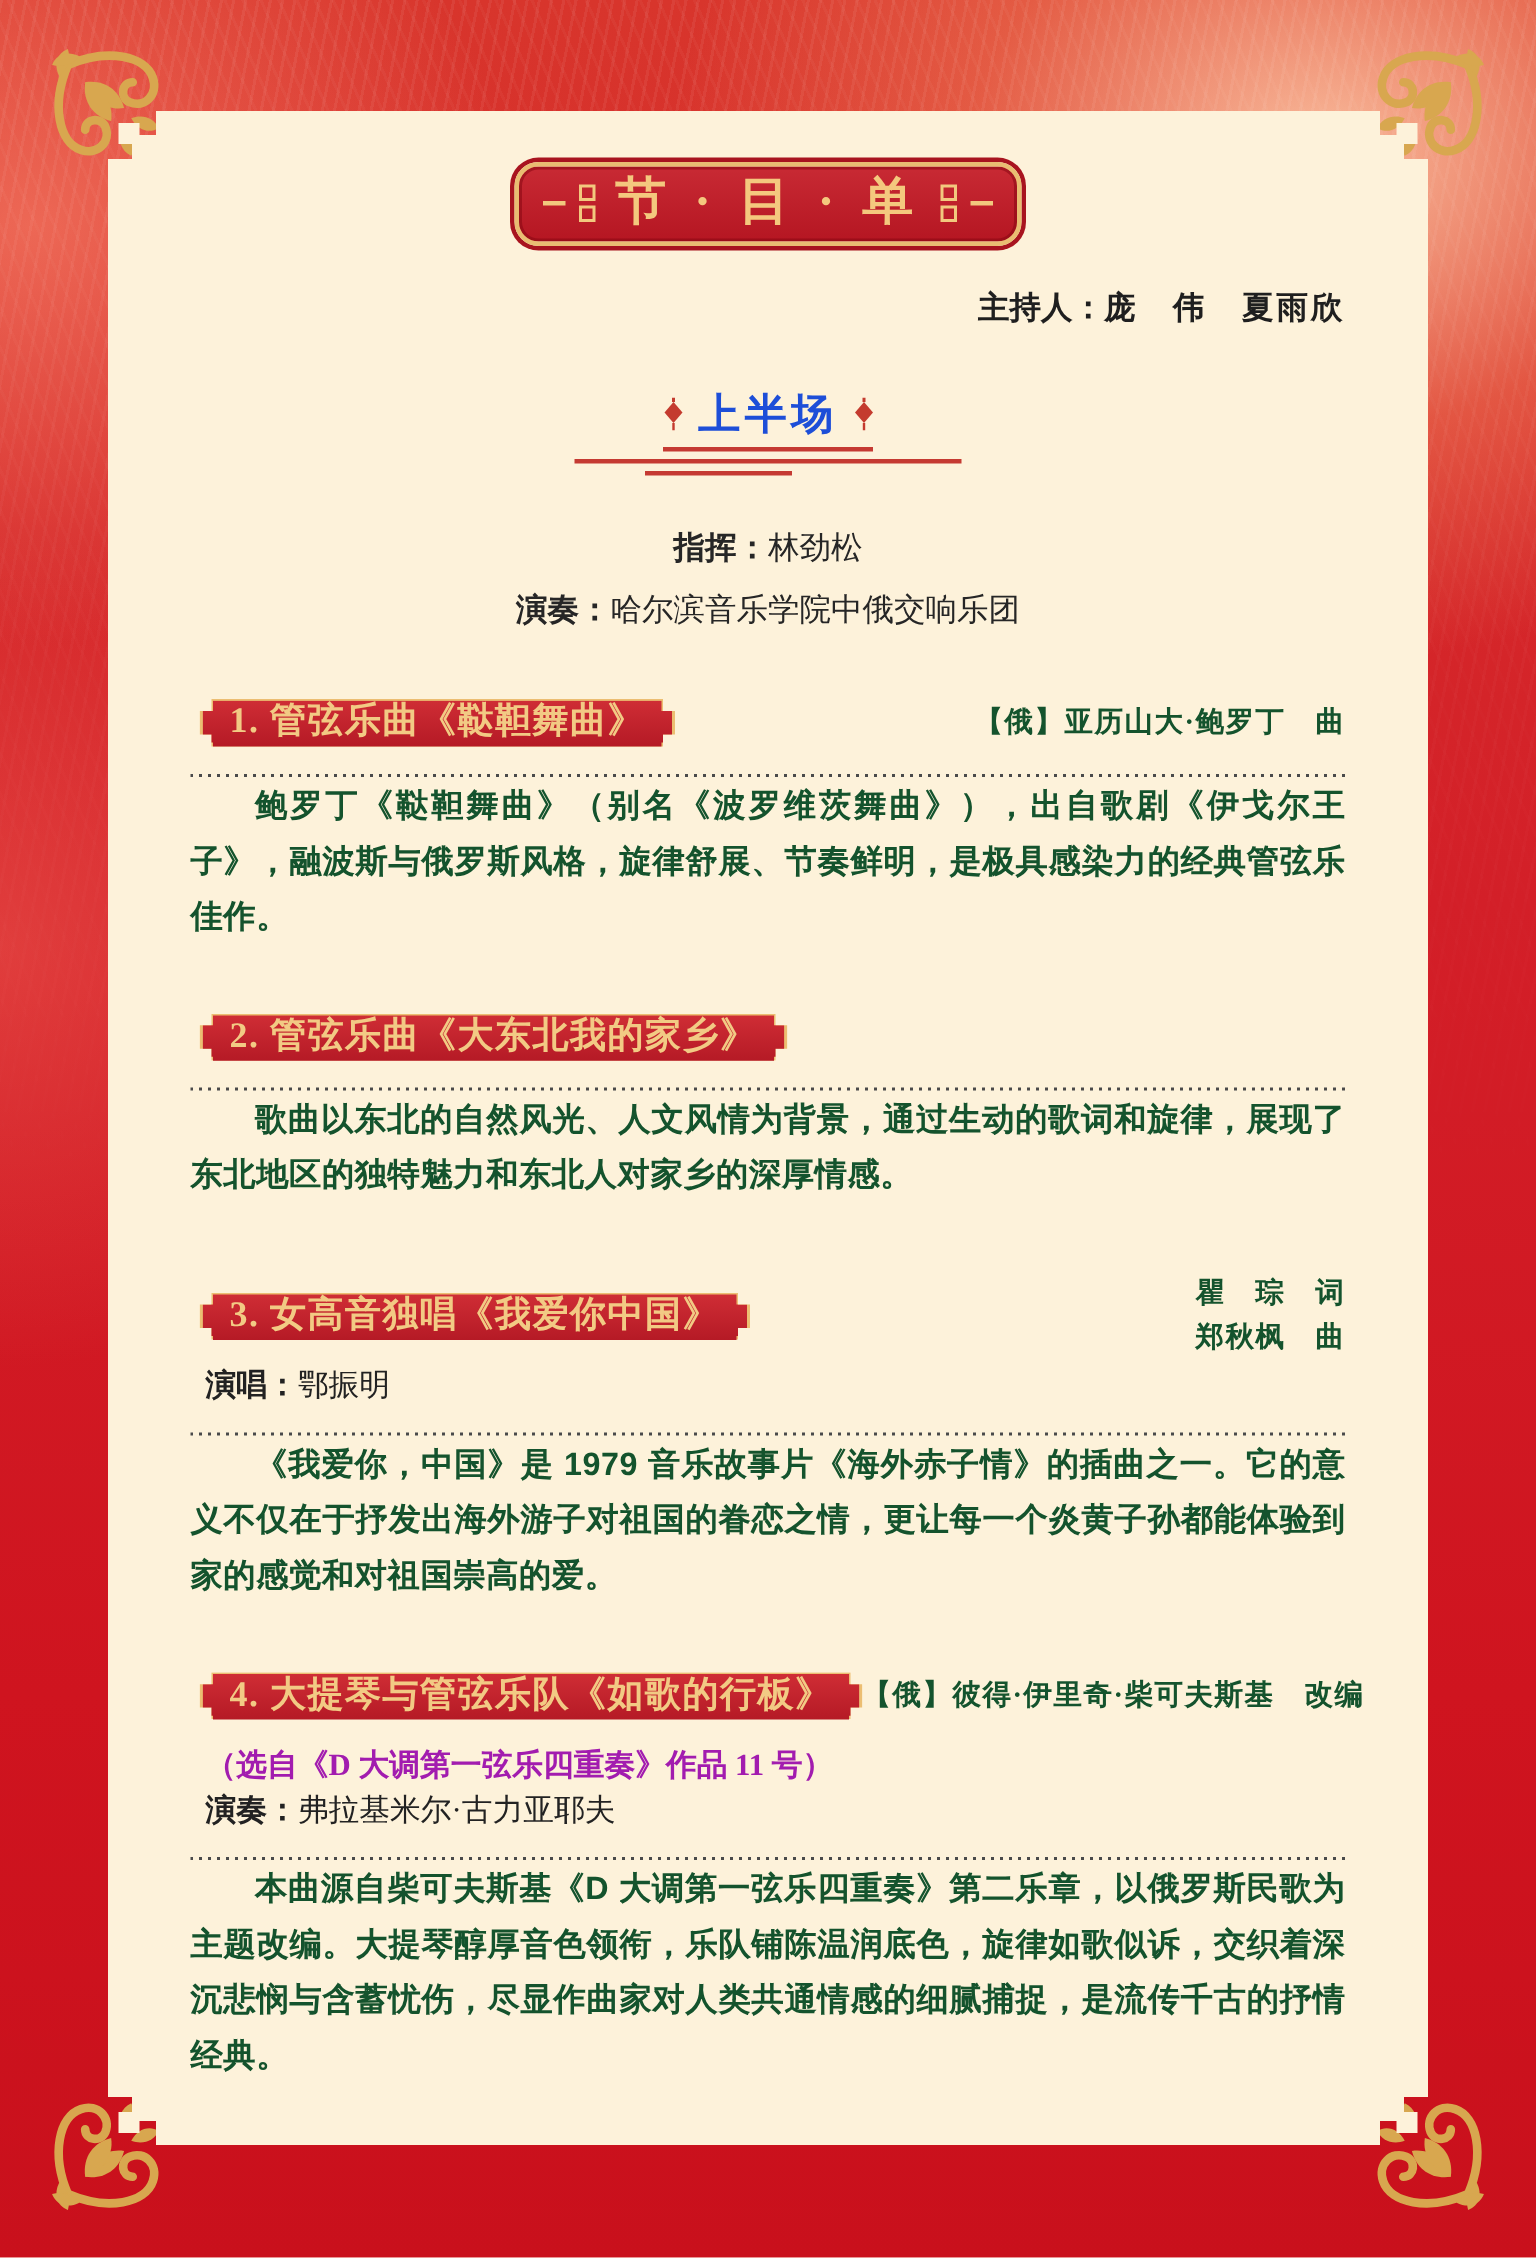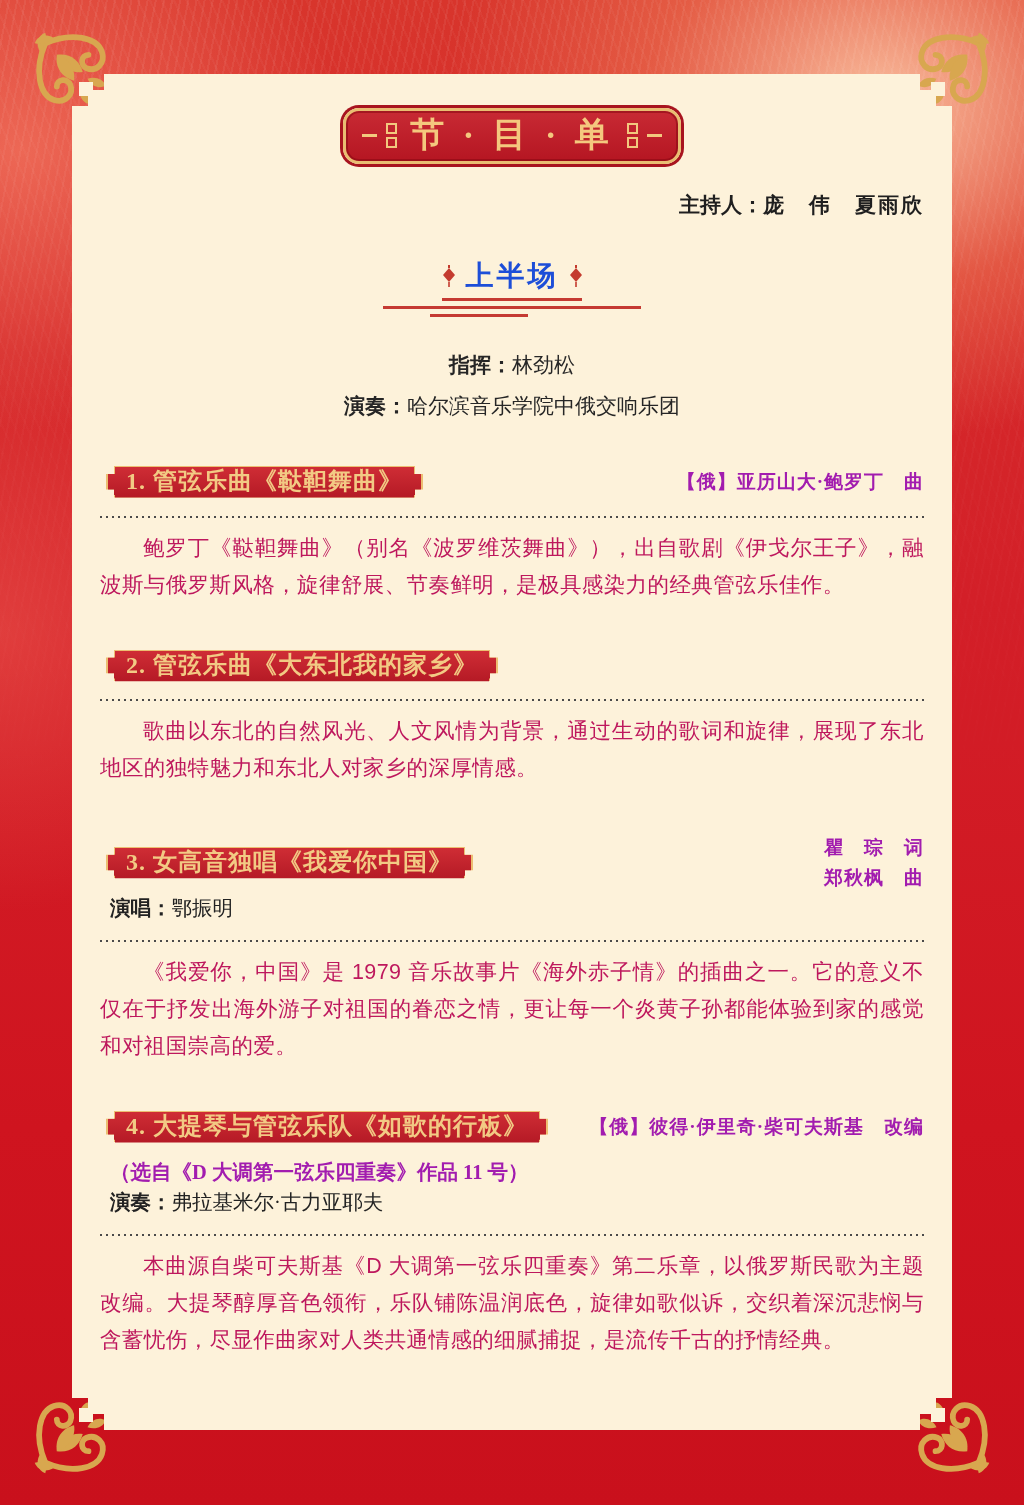--- a/index.html
+++ b/index.html
@@ -42,21 +42,21 @@
   .chip-tr{left:931px;top:82px;}
   .chip-bl{left:79px;top:1408px;}
   .chip-br{left:931px;top:1408px;}
   
   .flourish{position:absolute;width:96px;height:96px;}
   .fl-tl{left:28px;top:26px;}
   .fl-tr{left:900px;top:26px;transform:scaleX(-1);}
   .fl-bl{left:28px;top:1384px;transform:scaleY(-1);}
   .fl-br{left:900px;top:1384px;transform:scale(-1,-1);}
   
-  .panel-content{position:relative;padding:34px 28px 0;box-sizing:border-box;height:100%;}
+  .panel-content{position:relative;padding:34px 55px 0;box-sizing:border-box;height:100%;}
   
   .tbadge-row{display:flex;justify-content:center;}
   .tbadge{
     display:flex;align-items:center;background:linear-gradient(180deg,#c82a34,#b51622);
     border:3px solid #e9bd72;border-radius:16px;box-shadow:0 0 0 3px #a8141f, inset 0 0 0 2px rgba(135,8,18,.55);
     padding:7px 16px 9px;
   }
   .tbadge-text{
     font-family:"Liberation Serif", serif;font-weight:bold;font-size:34px;color:#f4c87e;
     letter-spacing:5px;line-height:1;margin:0 4px;white-space:nowrap;
@@ -93,25 +93,25 @@
     margin-left:6px;flex:0 0 auto;
   }
   .pbadge-in{background:linear-gradient(180deg,#cf2d35,#b11723);padding:8px 18px 10px;
     clip-path:polygon(0 7px,7px 7px,7px 0,calc(100% - 7px) 0,calc(100% - 7px) 7px,100% 7px,
       100% calc(100% - 7px),calc(100% - 7px) calc(100% - 7px),calc(100% - 7px) 100%,
       7px 100%,7px calc(100% - 7px),0 calc(100% - 7px));
   }
   .pbadge-text{font-family:"Liberation Serif", serif;font-weight:bold;font-size:24px;
     color:#f2ca84;letter-spacing:1px;white-space:nowrap;line-height:1.15;text-align:center;}
   .credits{font-family:"Liberation Serif", serif;font-weight:bold;font-size:19px;
-    color:#a21caf;text-align:right;line-height:1.55;letter-spacing:1px;white-space:nowrap;}
+    color:#14532d;text-align:right;line-height:1.55;letter-spacing:1px;white-space:nowrap;}
   .dotline{height:2px;margin-top:18px;
     background:repeating-linear-gradient(90deg,#4a4a4a 0 2px,transparent 2px 6px);}
-  .desc{margin-top:12px;font-size:21.5px;line-height:1.72;color:#be185d;text-align:justify;
-    text-indent:2em;font-weight:400;letter-spacing:.4px;}
+  .desc{margin-top:1px;font-size:21.5px;line-height:1.72;color:#14532d;text-align:justify;
+    text-indent:2em;font-weight:700;letter-spacing:.4px;}
   .sub-line{margin-top:16px;font-family:"Liberation Serif", serif;font-weight:bold;
     font-size:20.5px;color:#a21caf;padding-left:10px;}
   .perf-line{margin-top:2px;font-size:20.5px;color:#222;padding-left:10px;
     font-family:"Liberation Serif", serif;}
   .perf-line b{font-weight:bold;}
 </style>
 </head>
 <body>
 
 <div class="page">

